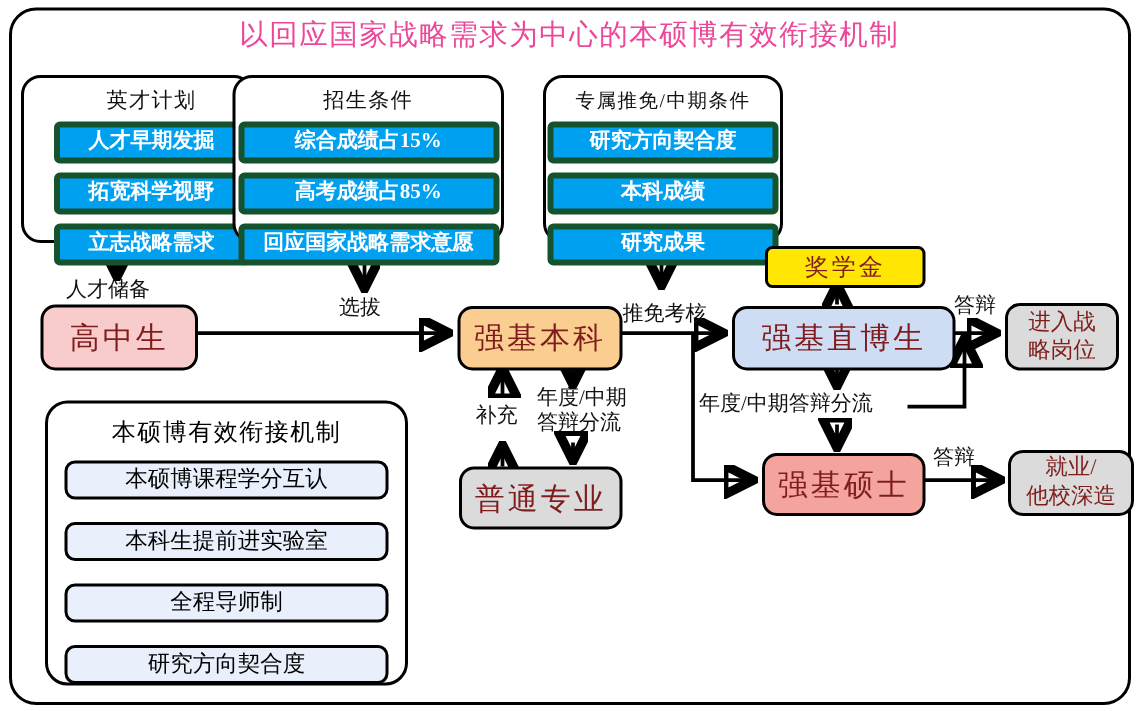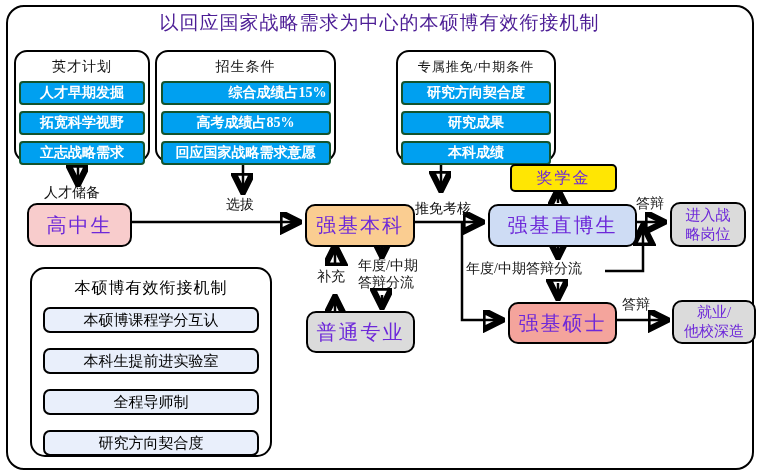--- a/index.html
+++ b/index.html
@@ -1,32 +1,32 @@
 <!DOCTYPE html>
 <html><head>
 <meta charset="utf-8">
 <style>
   html,body { margin:0; padding:0; background:#ffffff; }
   body { font-family: "Liberation Serif", serif; }
   .canvas { position:relative; width:759px; height:474px; background:#ffffff; overflow:hidden; }
   .frame { position:absolute; left:6px; top:5px; width:744px; height:461px;
            border:2.5px solid #000; border-radius:18px; background:#ffffff; }
   .title { position:absolute; left:0; top:10px; width:759px; text-align:center;
-           font-size:19px; color:#4c1d95; letter-spacing:1px; }
+           font-size:19px; color:#ec4899; letter-spacing:1px; }
 
   .group { position:absolute; border:2.5px solid #000; border-radius:13px; background:#fff;
            display:flex; flex-direction:column; align-items:center; }
   .group-title { font-size:14px; color:#111; margin:6px 0 5px 0; letter-spacing:1px; white-space:nowrap; }
-  .blue-item { background:#00A0F0; border:2px solid #14532d; border-radius:4px; color:#fff;
+  .blue-item { background:#00A0F0; border:4px solid #14532d; border-radius:4px; color:#fff;
                font-size:14px; text-align:center; line-height:18px; padding:1px 2px;
                margin-bottom:6px; white-space:nowrap; font-weight:bold; }
 
   .node { position:absolute; border:2.5px solid #000; border-radius:10px;
           display:flex; flex-direction:column; align-items:center; justify-content:center;
-          color:#6d28d9; text-align:center; }
+          color:#7f1d1d; text-align:center; }
   .big { font-size:20px; letter-spacing:2px; }
 
   .mech { position:absolute; left:30px; top:267px; width:238px; height:186px;
           border:2.5px solid #000; border-radius:15px; background:#fff;
           display:flex; flex-direction:column; align-items:center; }
   .mech-title { font-size:16px; margin:9px 0 8px 0; letter-spacing:1px; }
   .mech-item { width:212px; background:#E9EFFB; border:2px solid #000; border-radius:7px;
                font-size:15px; text-align:center; line-height:20px; padding:1px 0;
                margin-bottom:15px; }
 
@@ -59,39 +59,39 @@
     <path d="M335 311 L335 299" marker-end="url(#ah)"></path>
     <path d="M335 264 L335 248" marker-end="url(#ah)"></path>
     <path d="M558 203 L558 192" marker-end="url(#ah)"></path>
     <path d="M633 222 L662 222" marker-end="url(#ah)"></path>
     <path d="M558 242 L558 255" marker-end="url(#ah)"></path>
     <path d="M605 271 L643 271 L643 228" marker-end="url(#ah)"></path>
     <path d="M558 283 L558 296" marker-end="url(#ah)"></path>
     <path d="M612 320 L665 320" marker-end="url(#ah)"></path>
   </svg>
 
-  <div class="group" style="left:14px; top:50px; width:132px; height:108px;">
+  <div class="group" style="left:14px; top:50px; width:132px; height:108px;padding-left:19px;">
     <div class="group-title">英才计划</div>
     <div class="blue-item" style="width:118px;">人才早期发掘</div>
     <div class="blue-item" style="width:118px;">拓宽科学视野</div>
     <div class="blue-item" style="width:118px;">立志战略需求</div>
   </div>
 
   <div class="group" style="left:155px; top:50px; width:177px; height:108px;">
     <div class="group-title">招生条件</div>
-    <div class="blue-item" style="width:162px;text-align:right;">综合成绩占15%</div>
+    <div class="blue-item" style="width:162px;">综合成绩占15%</div>
     <div class="blue-item" style="width:162px;">高考成绩占85%</div>
     <div class="blue-item" style="width:162px;">回应国家战略需求意愿</div>
   </div>
 
-  <div class="group" style="left:362px; top:50px; width:156px; height:108px;margin-left:34px;">
+  <div class="group" style="left:362px; top:50px; width:156px; height:108px;">
     <div class="group-title" style="font-size:13px;">专属推免/中期条件</div>
     <div class="blue-item" style="width:142px;">研究方向契合度</div>
+    <div class="blue-item" style="width:142px;">本科成绩</div>
     <div class="blue-item" style="width:142px;">研究成果</div>
-    <div class="blue-item" style="width:142px;">本科成绩</div>
   </div>
 
   <div class="node big" style="left:27px; top:203px; width:101px; height:40px; background:#F8CCCC;">
     <span>高中生</span>
   </div>
 
   <div class="node big" style="left:305px; top:204px; width:106px; height:39px; background:#FACD91;text-align:center;">
     <span>强基本科</span>
   </div>
 

